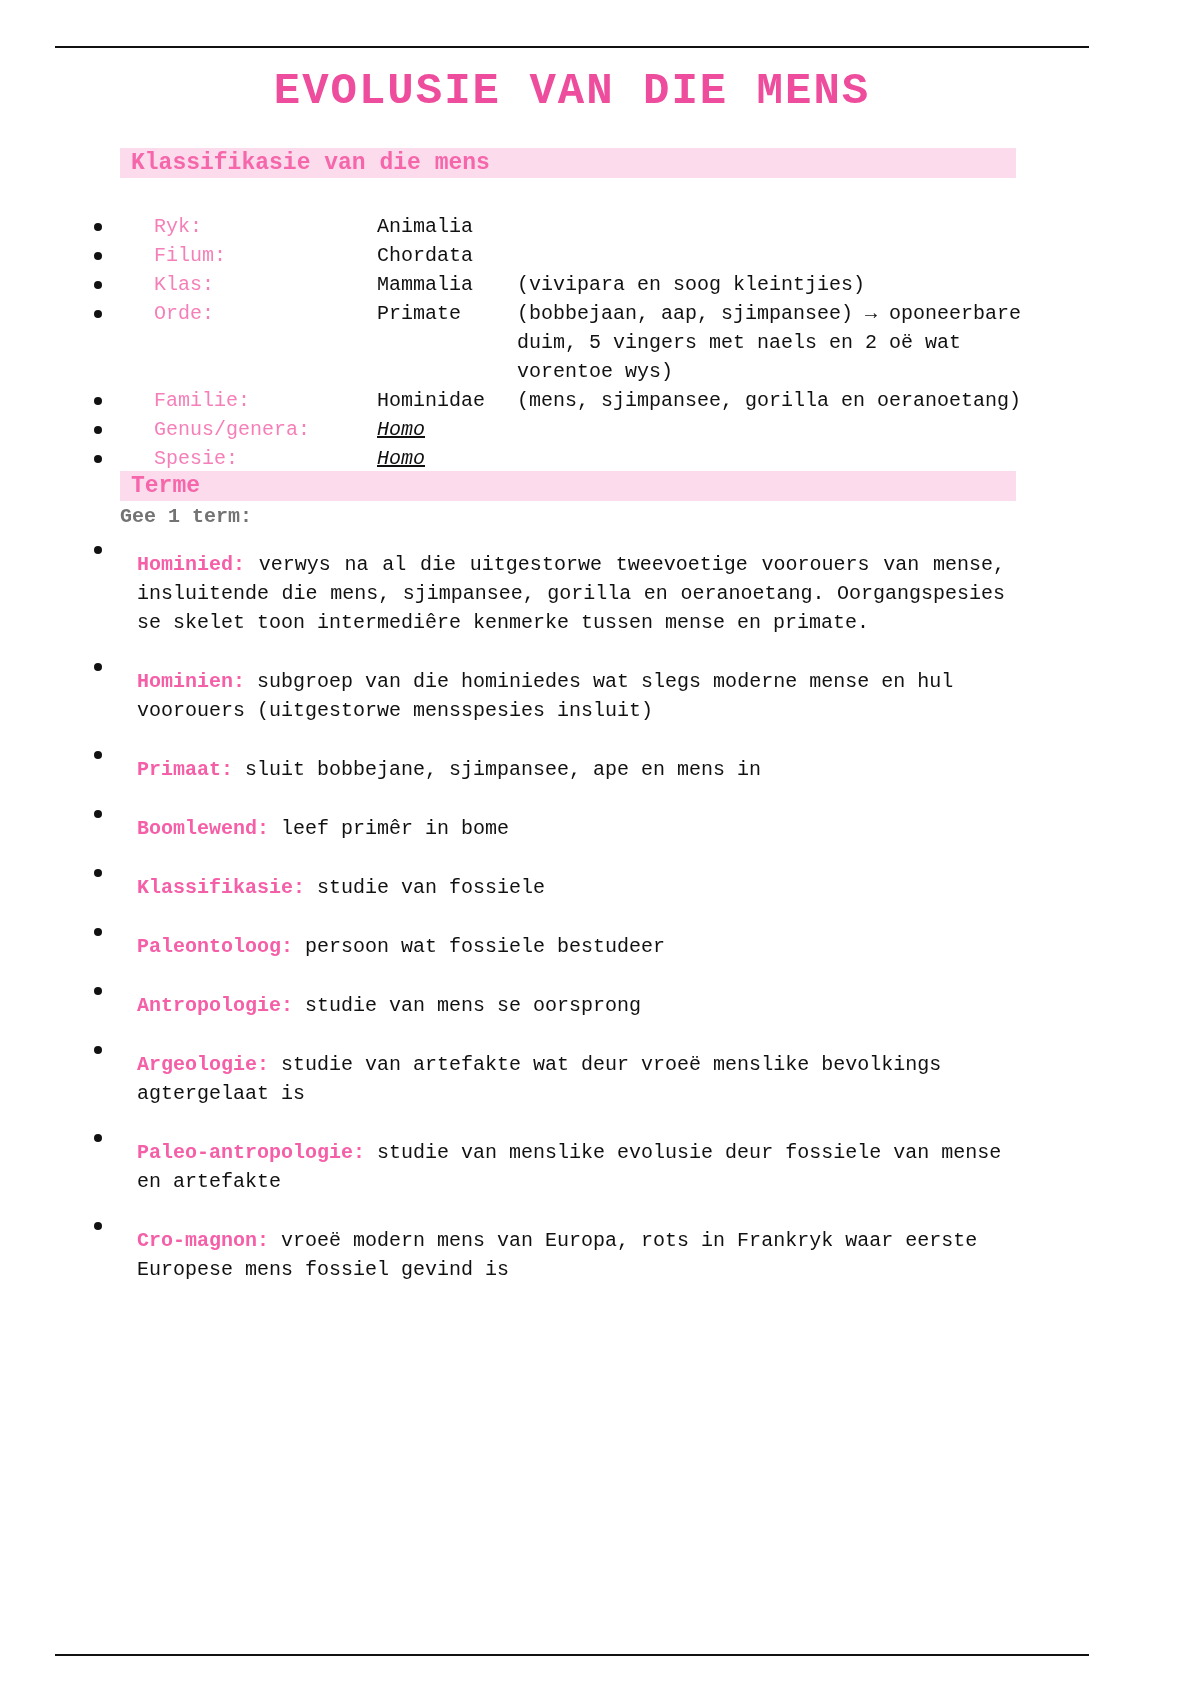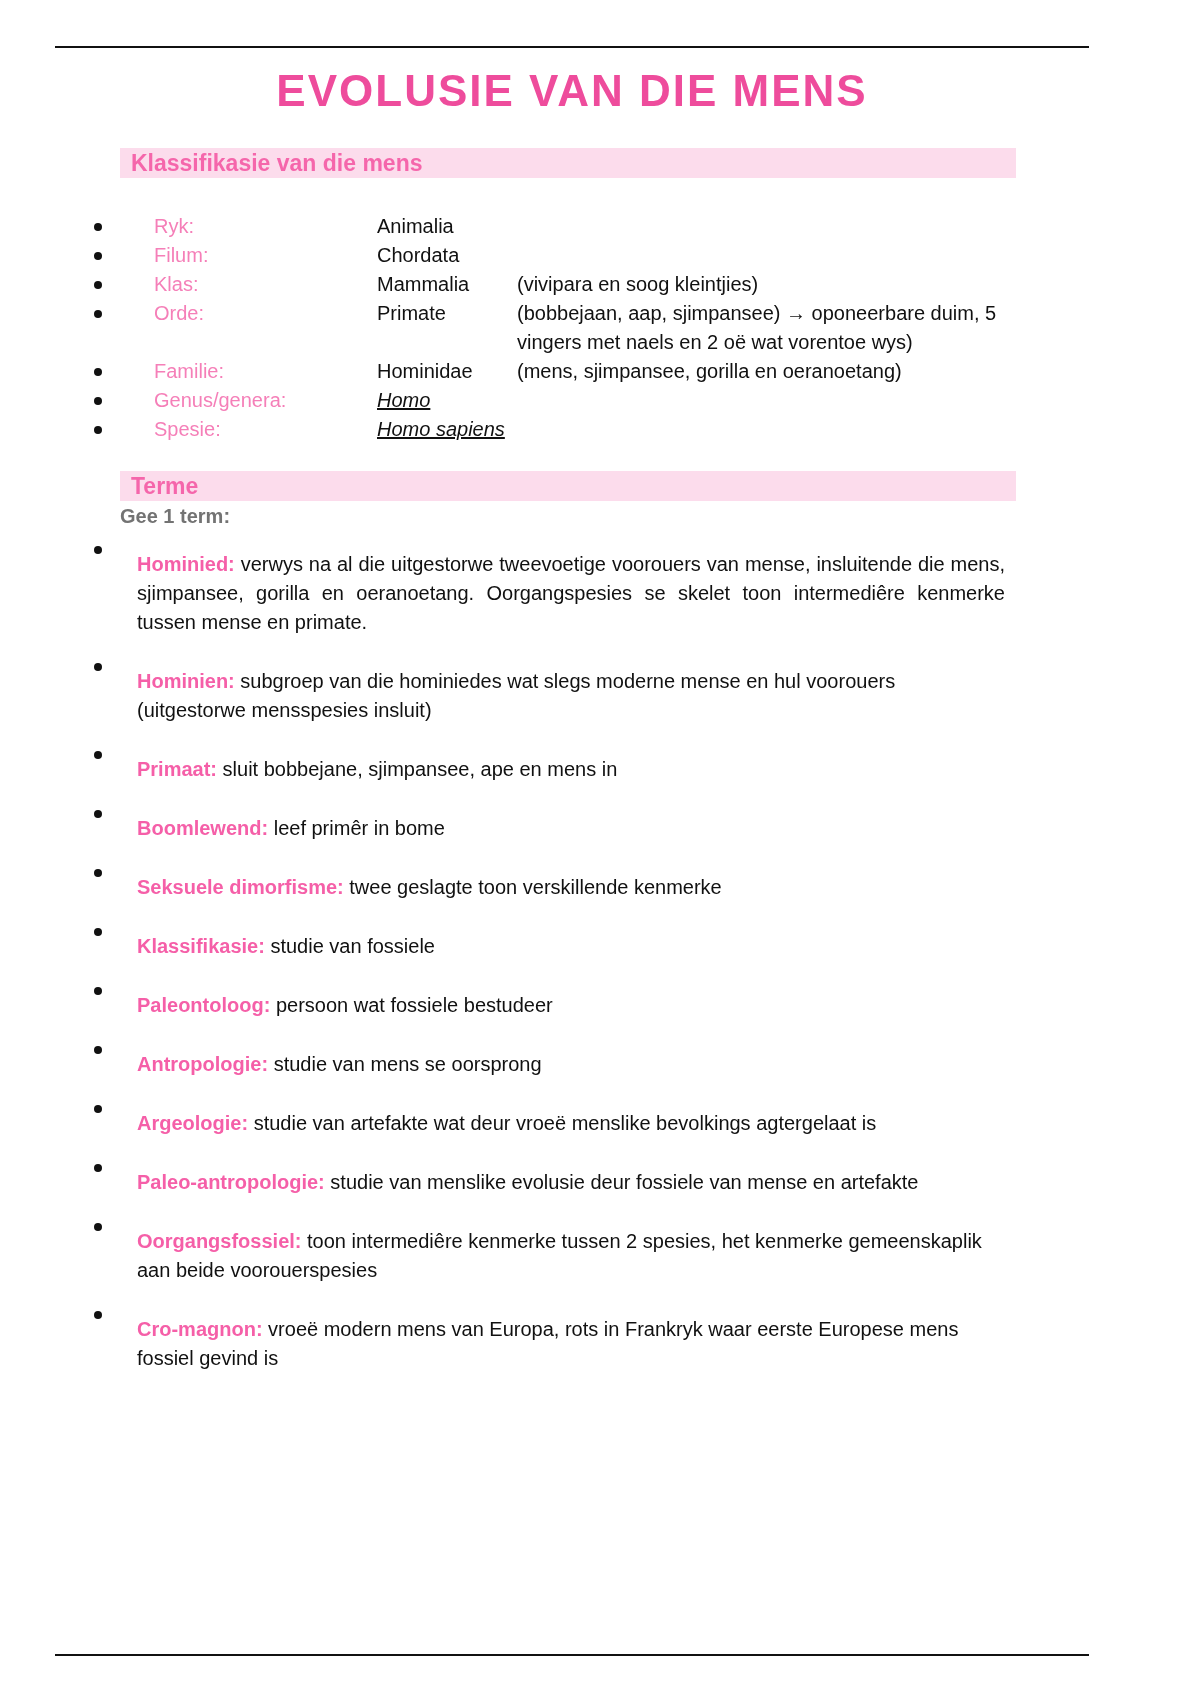--- a/index.html
+++ b/index.html
@@ -5,21 +5,21 @@
   html, body {
     margin: 0;
     padding: 0;
     background: #ffffff;
   }
   .page {
     position: relative;
     width: 1144px;
     height: 1700px;
     background: #ffffff;
-    font-family: Liberation Sans, sans-serif;
+    font-family: Liberation Mono, monospace;
     color: #111111;
     overflow: hidden;
   }
   .rule {
     position: absolute;
     left: 55px;
     right: 55px;
     border-top: 2px solid #111111;
   }
   .rule.top { top: 46px; }
@@ -210,47 +210,39 @@
     <div class="titem">
       <span class="bullet"></span>
       <p class="tdef"><span class="tname">Primaat:</span> <span class="ttext">sluit bobbejane, sjimpansee, ape en mens in</span></p>
     </div>
     <div class="titem">
       <span class="bullet"></span>
       <p class="tdef"><span class="tname">Boomlewend:</span> <span class="ttext">leef primêr in bome</span></p>
     </div>
     <div class="titem">
       <span class="bullet"></span>
-      <p class="tdef"><span class="tname">Seksuele dimorfisme:</span> <span class="ttext">twee geslagte toon verskillende kenmerke</span></p>
-    </div>
-    <div class="titem">
-      <span class="bullet"></span>
       <p class="tdef"><span class="tname">Klassifikasie:</span> <span class="ttext">studie van fossiele</span></p>
     </div>
     <div class="titem">
       <span class="bullet"></span>
       <p class="tdef"><span class="tname">Paleontoloog:</span> <span class="ttext">persoon wat fossiele bestudeer</span></p>
     </div>
     <div class="titem">
       <span class="bullet"></span>
       <p class="tdef"><span class="tname">Antropologie:</span> <span class="ttext">studie van mens se oorsprong</span></p>
     </div>
     <div class="titem">
       <span class="bullet"></span>
       <p class="tdef"><span class="tname">Argeologie:</span> <span class="ttext">studie van artefakte wat deur vroeë menslike bevolkings agtergelaat is</span></p>
     </div>
     <div class="titem">
       <span class="bullet"></span>
       <p class="tdef"><span class="tname">Paleo-antropologie:</span> <span class="ttext">studie van menslike evolusie deur fossiele van mense en artefakte</span></p>
     </div>
     <div class="titem">
       <span class="bullet"></span>
-      <p class="tdef"><span class="tname">Oorgangsfossiel:</span> <span class="ttext">toon intermediêre kenmerke tussen 2 spesies, het kenmerke gemeenskaplik aan beide voorouerspesies</span></p>
-    </div>
-    <div class="titem">
-      <span class="bullet"></span>
       <p class="tdef"><span class="tname">Cro-magnon:</span> <span class="ttext">vroeë modern mens van Europa, rots in Frankryk waar eerste Europese mens fossiel gevind is</span></p>
     </div>
   </div>
 
   <div class="rule bottom"></div>
 
 </div>
 
 </body></html>

